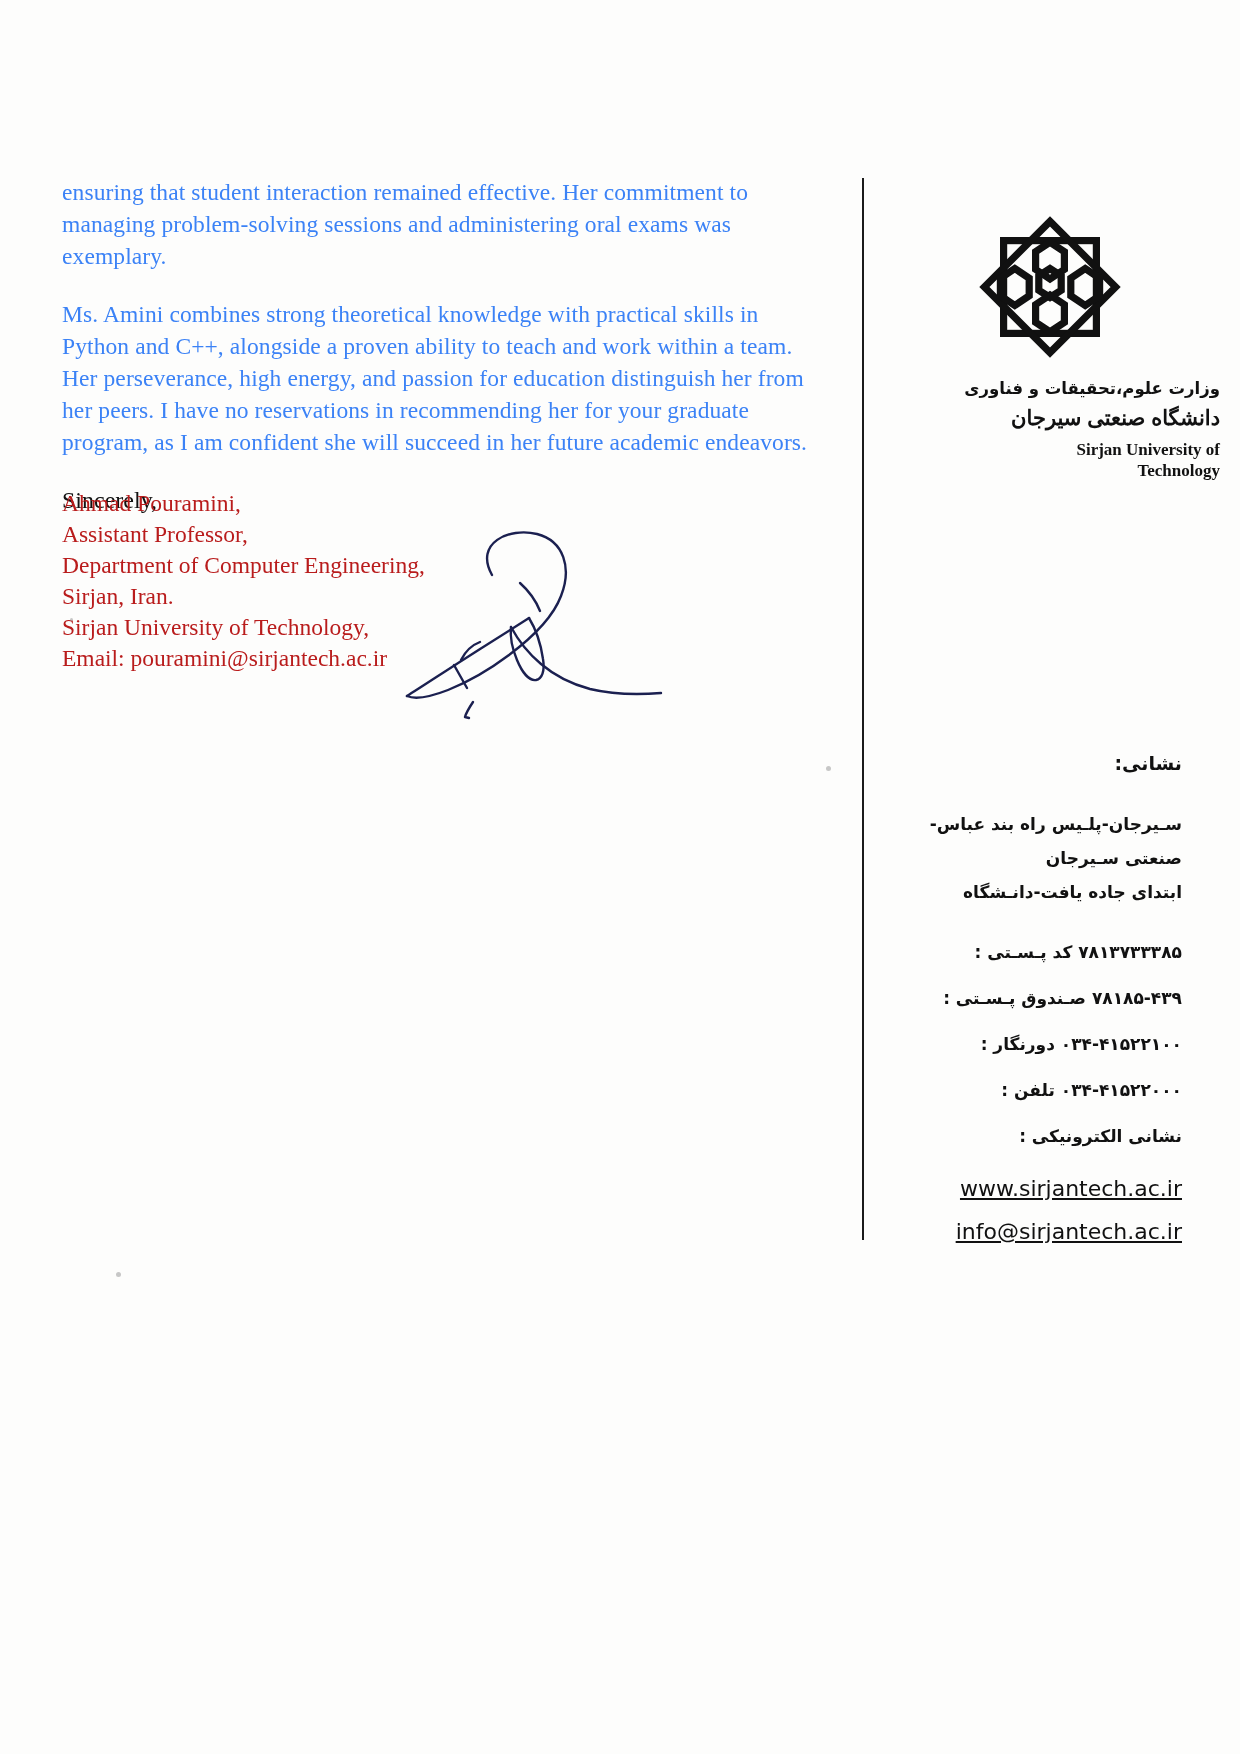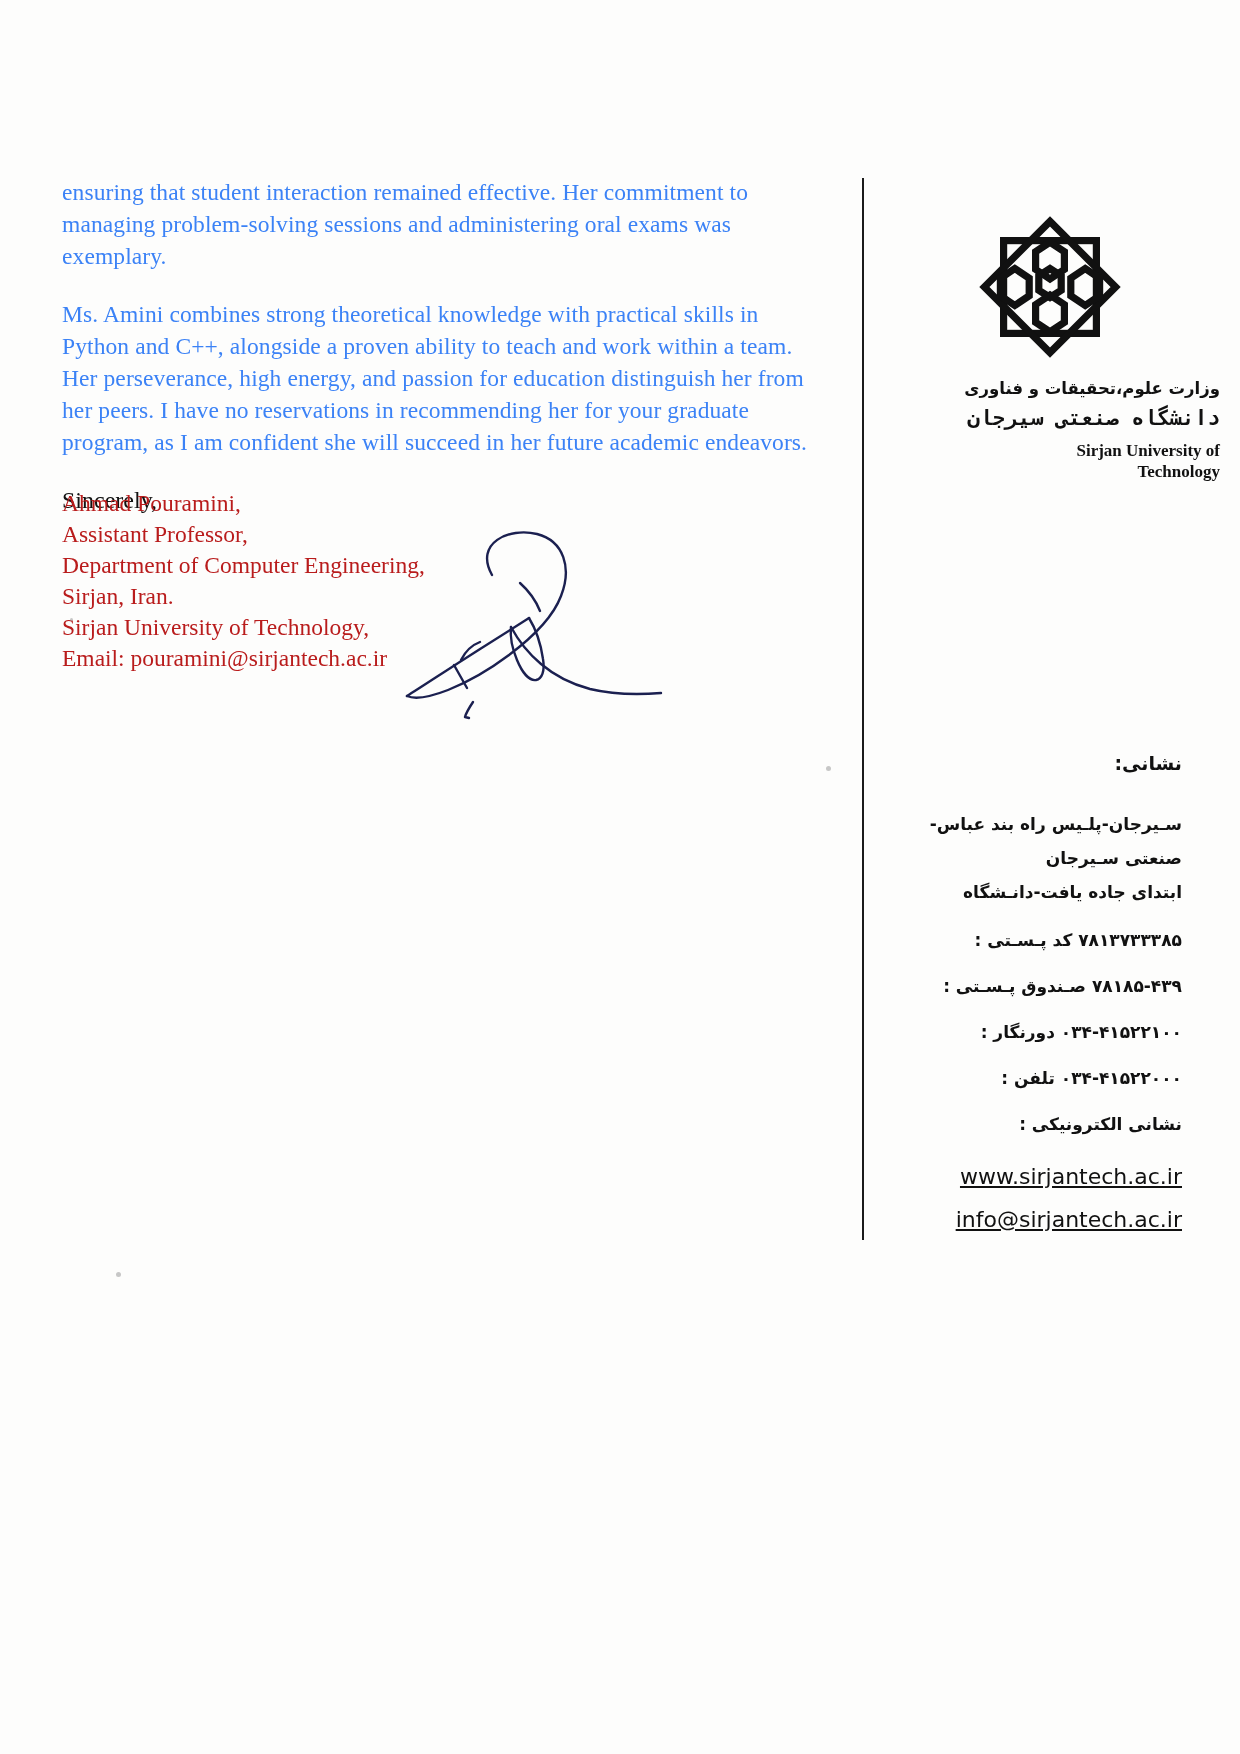--- a/index.html
+++ b/index.html
@@ -102,21 +102,21 @@
     margin-top: 12px;
     color: #111;
     font-family: "DejaVu Sans", "Liberation Sans", sans-serif;
   }
   .logo-fa-2 {
     direction: rtl;
     font-size: 21px;
     font-weight: bold;
     margin-top: 8px;
     color: #111;
-    font-family: Liberation Mono, monospace;
+    font-family: Liberation Sans, sans-serif;
   }
   .logo-en {
     font-size: 17px;
     font-weight: bold;
     line-height: 21px;
     margin-top: 9px;
     color: #111;
     font-family: "Liberation Serif", serif;
   }
 
@@ -135,21 +135,21 @@
     font-size: 19px;
     font-weight: bold;
     margin-bottom: 34px;
   }
   .addr-line {
     font-size: 17px;
     line-height: 32px;
     font-weight: bold;
     margin-bottom: 2px;
   }
-  .addr-block { margin-bottom: 22px; }
+  .addr-block { margin-bottom: 34px; }
   .addr-row {
     font-size: 17px;
     font-weight: bold;
     margin-bottom: 26px;
     white-space: nowrap;
   }
   .addr-links { margin-top: 30px; }
   .addr-link {
     display: block;
     direction: ltr;

